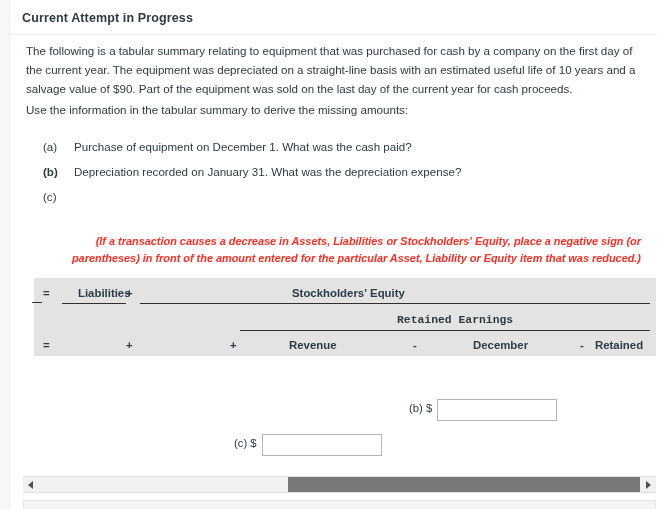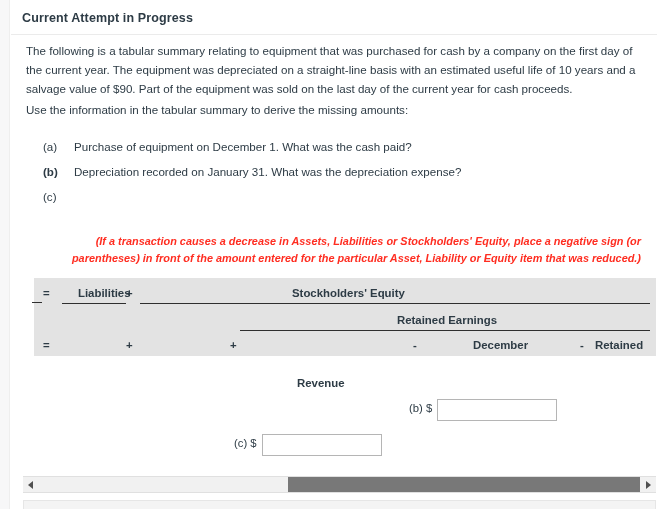--- a/index.html
+++ b/index.html
@@ -317,29 +317,29 @@
         <div class="hrow r1">
           <span class="cell op" style="left:9px;">=</span>
           <span class="cell" style="left:44px;">Liabilities</span>
           <span class="cell op" style="left:92px;">+</span>
           <span class="cell" style="left:258px;">Stockholders' Equity</span>
         </div>
         <div class="rule" style="left:28px;  top:25px; width:64px;"></div>
         <div class="rule" style="left:106px; top:25px; width:510px;"></div>
 
         <div class="hrow r2">
-          <span class="cell" style="left:363px;">Retained Earnings</span>
+          <span class="cell" style="left:363px;font-family:Liberation Mono, monospace;">Retained Earnings</span>
         </div>
         <div class="rule" style="left:206px; top:52px; width:410px;"></div>
 
         <div class="hrow r3">
           <span class="cell op" style="left:9px;">=</span>
           <span class="cell op" style="left:92px;">+</span>
           <span class="cell op" style="left:196px;">+</span>
-          <span class="cell" style="left:263px;margin-top:38px;">Revenue</span>
+          <span class="cell" style="left:255px;">Revenue</span>
           <span class="cell op" style="left:379px;">-</span>
           <span class="cell" style="left:439px;">December</span>
           <span class="cell op" style="left:546px;">-</span>
           <span class="cell" style="left:561px;">Retained</span>
         </div>
 
       </div>
 
     </div>
 

